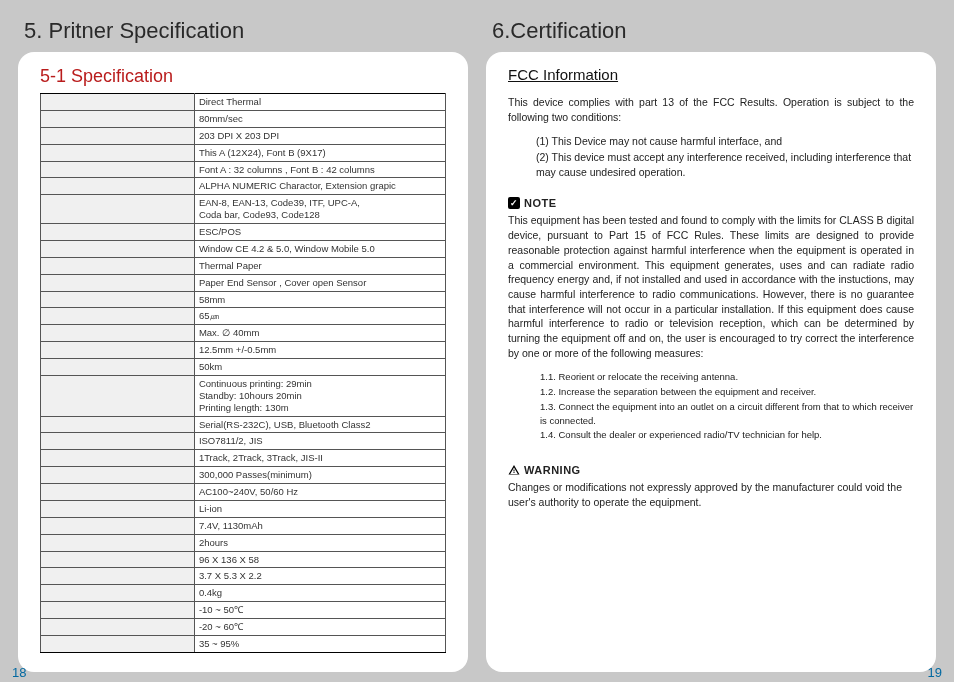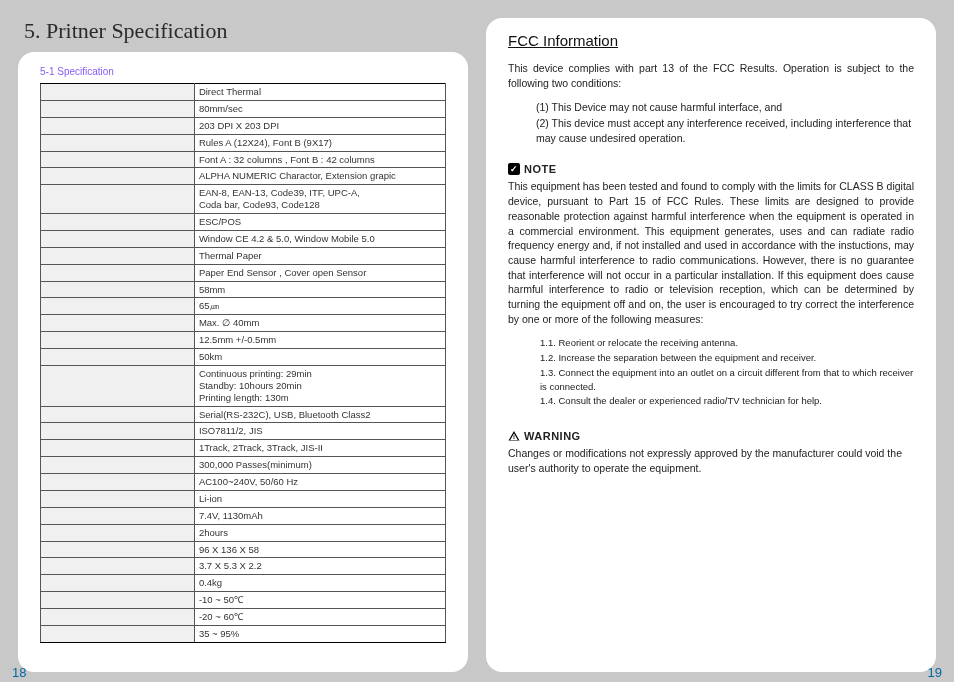--- a/index.html
+++ b/index.html
@@ -18,32 +18,31 @@
     display: flex;
     flex-direction: column;
     position: relative;
   }
   .section-title {
     font-size: 22px;
     font-weight: 400;
     color: #2a2a2a;
     margin-bottom: 8px;
     padding-left: 6px;
-    font-family: Liberation Serif, serif;
   }
   .card {
     background: #fff;
     border-radius: 16px;
     flex: 1;
     padding: 14px 22px 20px 22px;
     overflow: hidden;
   }
   .sub-title {
-    font-size: 10px;
-    color: #8b5cf6;
+    font-size: 18px;
+    color: #b91c1c;
     margin-bottom: 6px;
   }
   .underlined {
     font-size: 15px;
     font-weight: 500;
     text-decoration: underline;
     margin-bottom: 12px;
     color: #111;
   }
   table.spec {
@@ -130,21 +129,21 @@
           <tr>
             <td class="label"></td>
             <td style="white-space: pre-line;">80mm/sec</td>
           </tr>
           <tr>
             <td class="label"></td>
             <td style="white-space: pre-line;">203 DPI X 203 DPI</td>
           </tr>
           <tr>
             <td class="label"></td>
-            <td style="white-space: pre-line;">Rules A (12X24), Font B (9X17)</td>
+            <td style="white-space: pre-line;">This A (12X24), Font B (9X17)</td>
           </tr>
           <tr>
             <td class="label"></td>
             <td style="white-space: pre-line;">Font A : 32 columns , Font B : 42 columns</td>
           </tr>
           <tr>
             <td class="label"></td>
             <td style="white-space: pre-line;">ALPHA NUMERIC Charactor, Extension grapic</td>
           </tr>
           <tr>
@@ -250,20 +249,23 @@
             <td class="label"></td>
             <td style="white-space: pre-line;">35 ~ 95%</td>
           </tr>
         </tbody>
     </table>
   </div>
   <div class="page-num-left">18</div>
 </div>
 
 <div class="page">
+  <div class="section-title">
+    <span>6.</span><span>Certification</span>
+  </div>
   <div class="card">
     <div class="underlined">FCC Information</div>
     <div class="body-text">This device complies with part 13 of the FCC Results. Operation is subject to the following two conditions:</div>
     <div class="cond-list" id="cond-list">
         <div>(1) This Device may not cause harmful interface, and</div>
         <div>(2) This device must accept any interference received, including interference that may cause undesired operation.</div>
       </div>
 
     <div class="note-label">
       <span class="icon">

